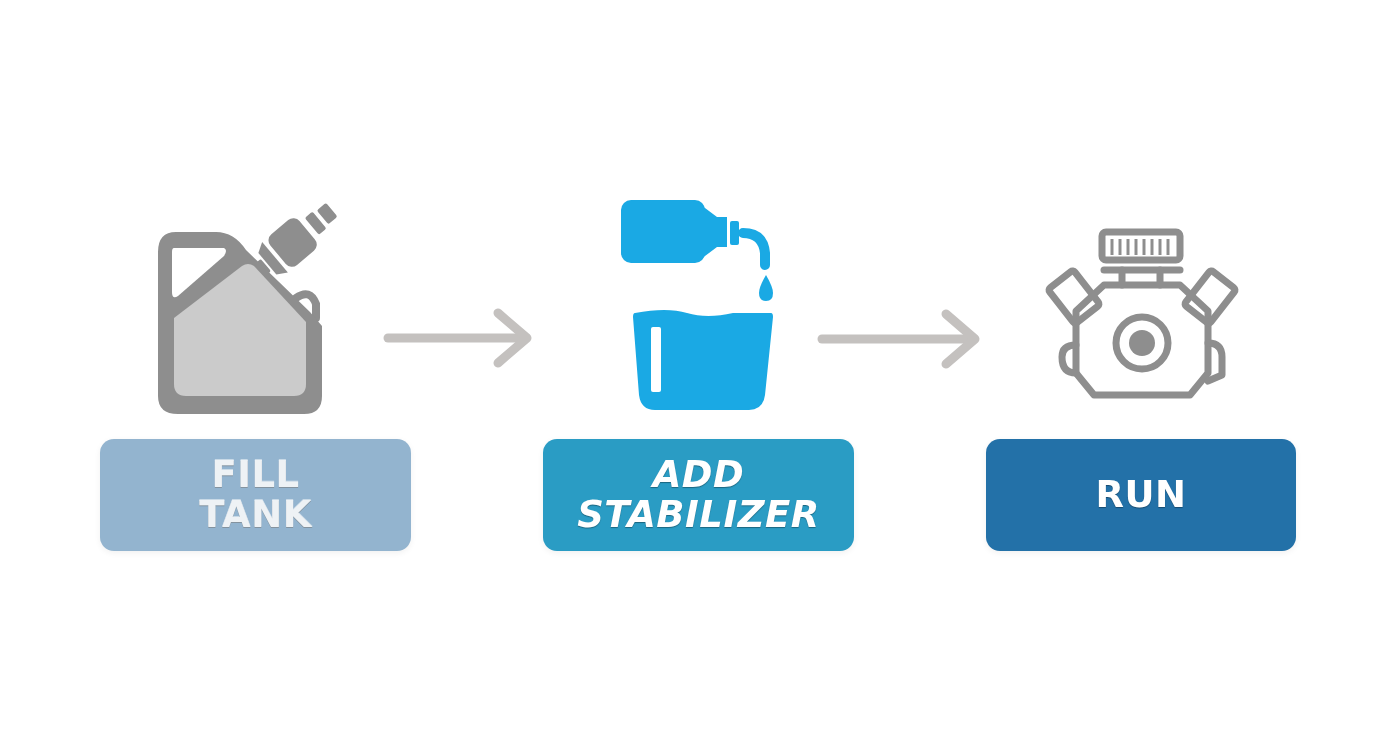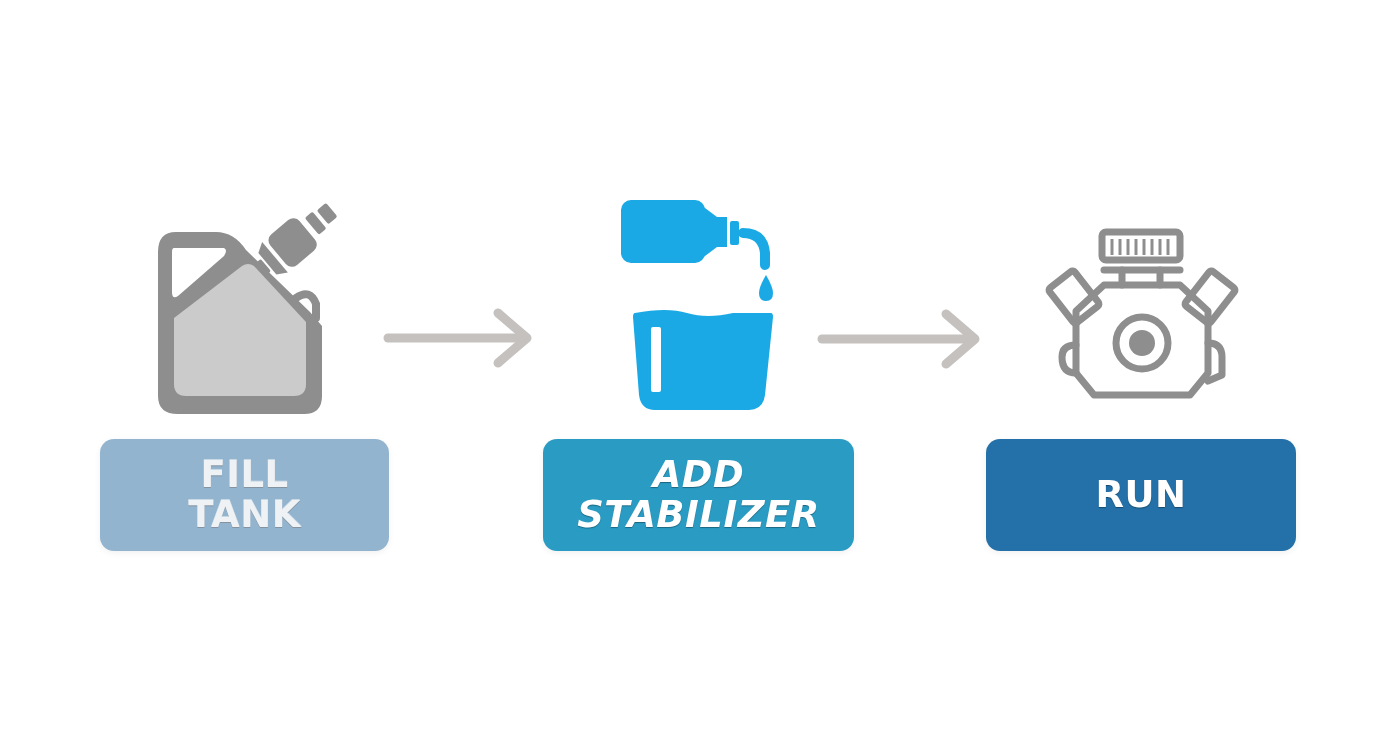--- a/index.html
+++ b/index.html
@@ -32,21 +32,21 @@
       text-align: center;
       font-weight: bold;
       font-size: 37px;
       line-height: 40px;
       letter-spacing: 0.5px;
       box-shadow: 0 2px 6px rgba(0,0,0,0.06);
     }
     .label span { display: block; }
     .label-fill {
       left: 100px;
-      width: 289px;
+      width: 311px;
       background: #93b4cf;
       color: #eef2f5;
       text-shadow: 0 1px 0 rgba(120,120,120,0.55), 0 -1px 0 rgba(255,255,255,0.5);
     }
     .label-add {
       left: 543px;
       width: 311px;
       background: #2a9cc4;
       color: #ffffff;
       text-shadow: 0 1px 1px rgba(0,0,0,0.35);

